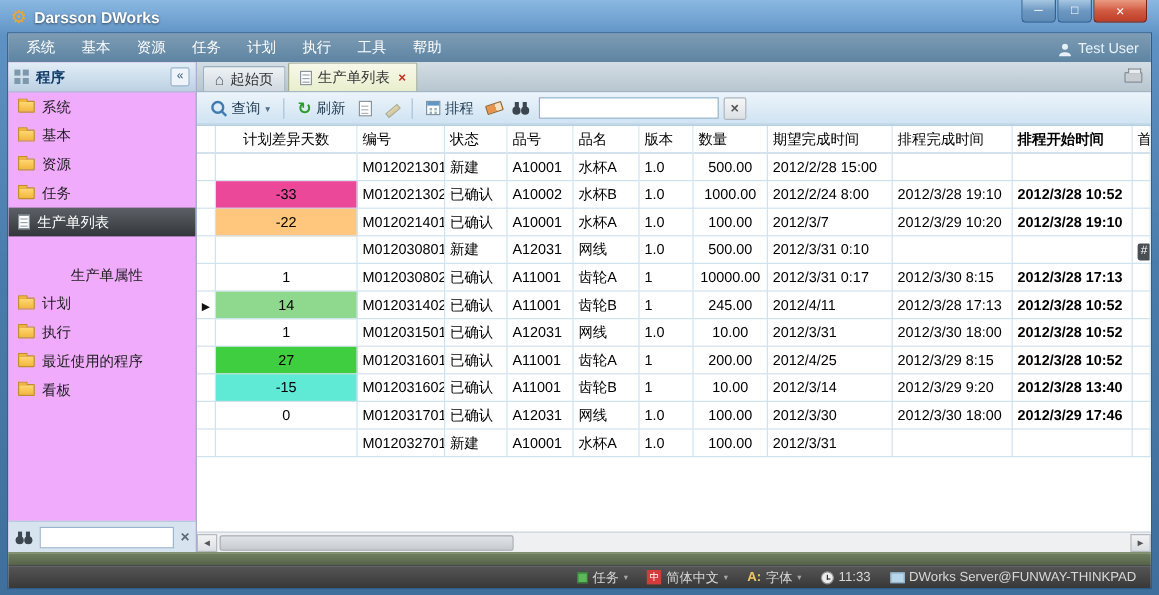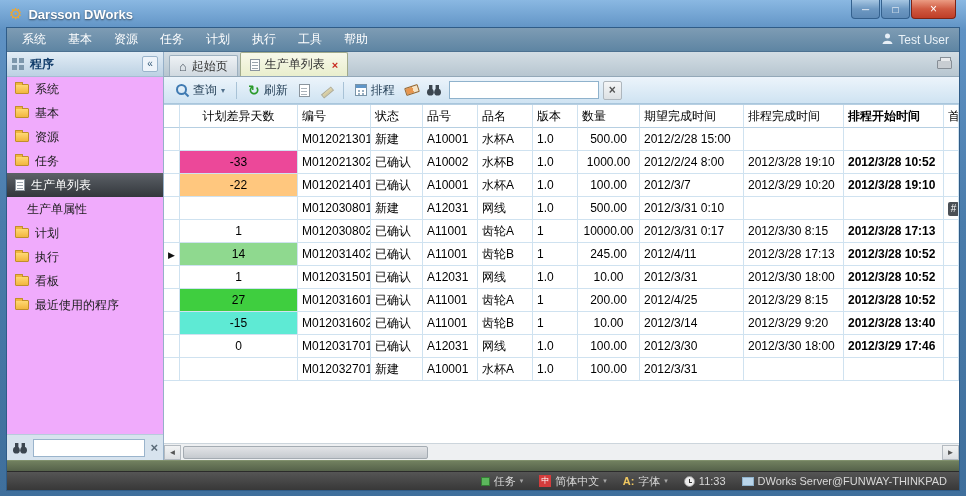--- a/index.html
+++ b/index.html
@@ -37,21 +37,21 @@
   }
   
   .menubar {
     height: 24px; display: flex; align-items: center;
     background: linear-gradient(#7e9cb4,#5e85a3);
     border-bottom: 1px solid #4c7191;
     color: #fff; font-size: 12px; padding: 0 4px; flex: none;
   }
   .menu-items { display: flex; height: 100%; }
   .menu-item { padding: 0 11px; line-height: 23px; cursor: default; }
-  .user-box { margin-left: auto; display: flex; align-items: flex-start; gap: 5px; padding-right: 6px; color: #eaf2f8; }
+  .user-box { margin-left: auto; display: flex; align-items: flex-end; gap: 5px; padding-right: 6px; color: #eaf2f8; }
   
   .content { flex: 1; display: flex; min-height: 0; }
   
   .sidebar {
     width: 157px; flex: none; background: #f0abfc;
     border-right: 1px solid #96b0c8; position: relative;
     display: flex; flex-direction: column;
   }
   .side-header {
     height: 25px; flex: none; display: flex; align-items: center; gap: 6px; padding: 0 5px;
@@ -64,21 +64,21 @@
     box-shadow: 7px 0 #7d97ac, 0 7px #7d97ac, 7px 7px #7d97ac;
   }
   .collapse-btn {
     margin-left: auto; width: 16px; height: 16px; background: #eef4fa;
     border: 1px solid #9ab4cc; border-radius: 2px; line-height: 13px; text-align: center;
     font-size: 10px; color: #345a78; font-weight: normal;
   }
   .side-items { flex: 1; overflow: hidden; }
   .side-item { height: 24px; display: flex; align-items: center; gap: 6px; padding: 0 8px; font-size: 12px; color: #1c1c1c; }
   .side-item.selected { background: linear-gradient(#5c6167,#33373c); color: #fff; }
-  .side-item.child { padding-left: 20px; }
+  .side-item.child { padding-left: 52px; margin-top: 20px; }
   .folder-icon { position: relative; width: 14px; height: 10px; flex: none;
     background: linear-gradient(#ffd873,#f2b63e); border: 1px solid #c08f2a; border-radius: 1px; }
   .folder-icon::before { content: ''; position: absolute; top: -3px; left: -1px; width: 6px; height: 2px;
     background: #f2b63e; border: 1px solid #c08f2a; border-bottom: none; border-radius: 1px 1px 0 0; }
   .doc-icon { position: relative; width: 10px; height: 12px; flex: none; background: #fdfdfd; border: 1px solid #8a949d; }
   .doc-icon::before { content: ''; position: absolute; left: 1px; top: 2px; width: 6px; height: 1px;
     background: #9aa4ad; box-shadow: 0 3px #9aa4ad, 0 6px #9aa4ad; }
   .side-search {
     flex: none; height: 26px; display: flex; align-items: center; gap: 5px; padding: 0 5px;
     border-top: 1px solid #b8cbdc; background: #d7e3ee;
@@ -253,25 +253,25 @@
             <div class="side-item">
               <span class="folder-icon"></span>
               <span class="side-label">计划</span>
             </div>
             <div class="side-item">
               <span class="folder-icon"></span>
               <span class="side-label">执行</span>
             </div>
             <div class="side-item">
               <span class="folder-icon"></span>
+              <span class="side-label">最近使用的程序</span>
+            </div>
+            <div class="side-item">
+              <span class="folder-icon"></span>
               <span class="side-label">看板</span>
-            </div>
-            <div class="side-item">
-              <span class="folder-icon"></span>
-              <span class="side-label">最近使用的程序</span>
             </div>
           </div>
         <div class="side-search">
           <svg width="16" height="12" viewBox="0 0 16 12">
             <rect x="3" y="1" width="3.4" height="6" fill="#3c4650"></rect>
               <rect x="9.6" y="1" width="3.4" height="6" fill="#3c4650"></rect>
             <circle cx="4.4" cy="8.2" r="3.4" fill="#3c4650"></circle>
               <circle cx="11.6" cy="8.2" r="3.4" fill="#3c4650"></circle>
           </svg>
           <input value="" style="">

